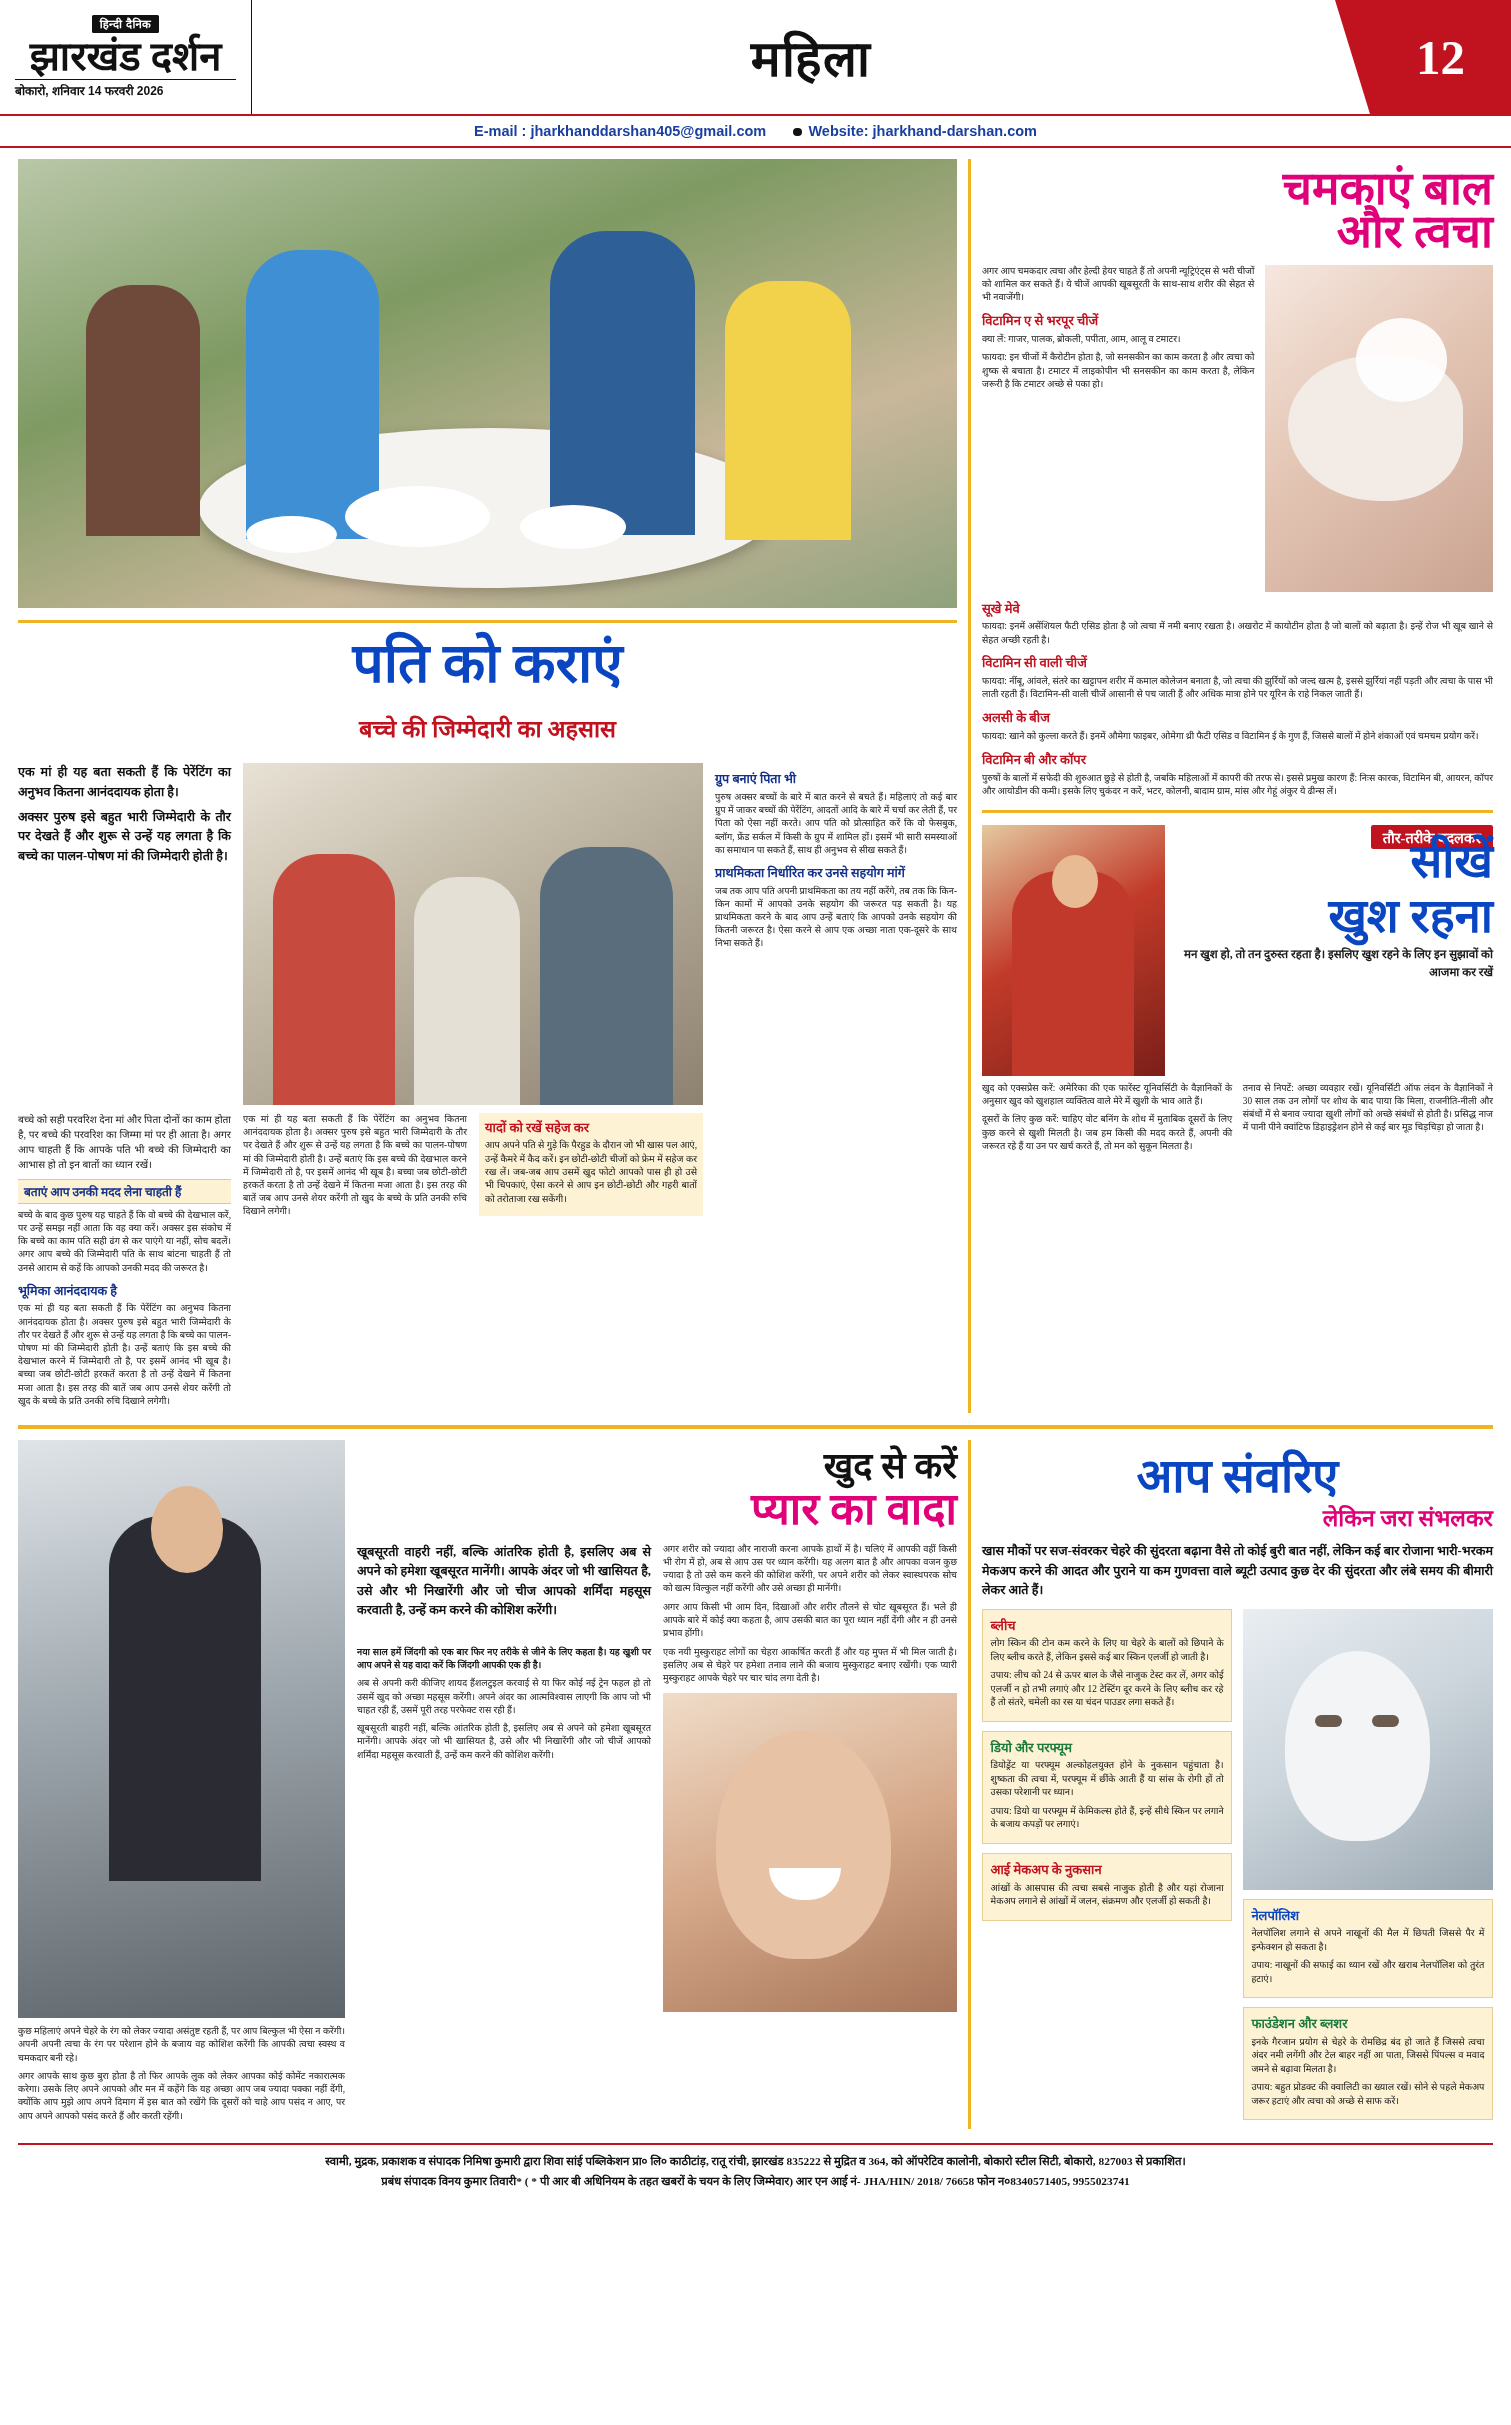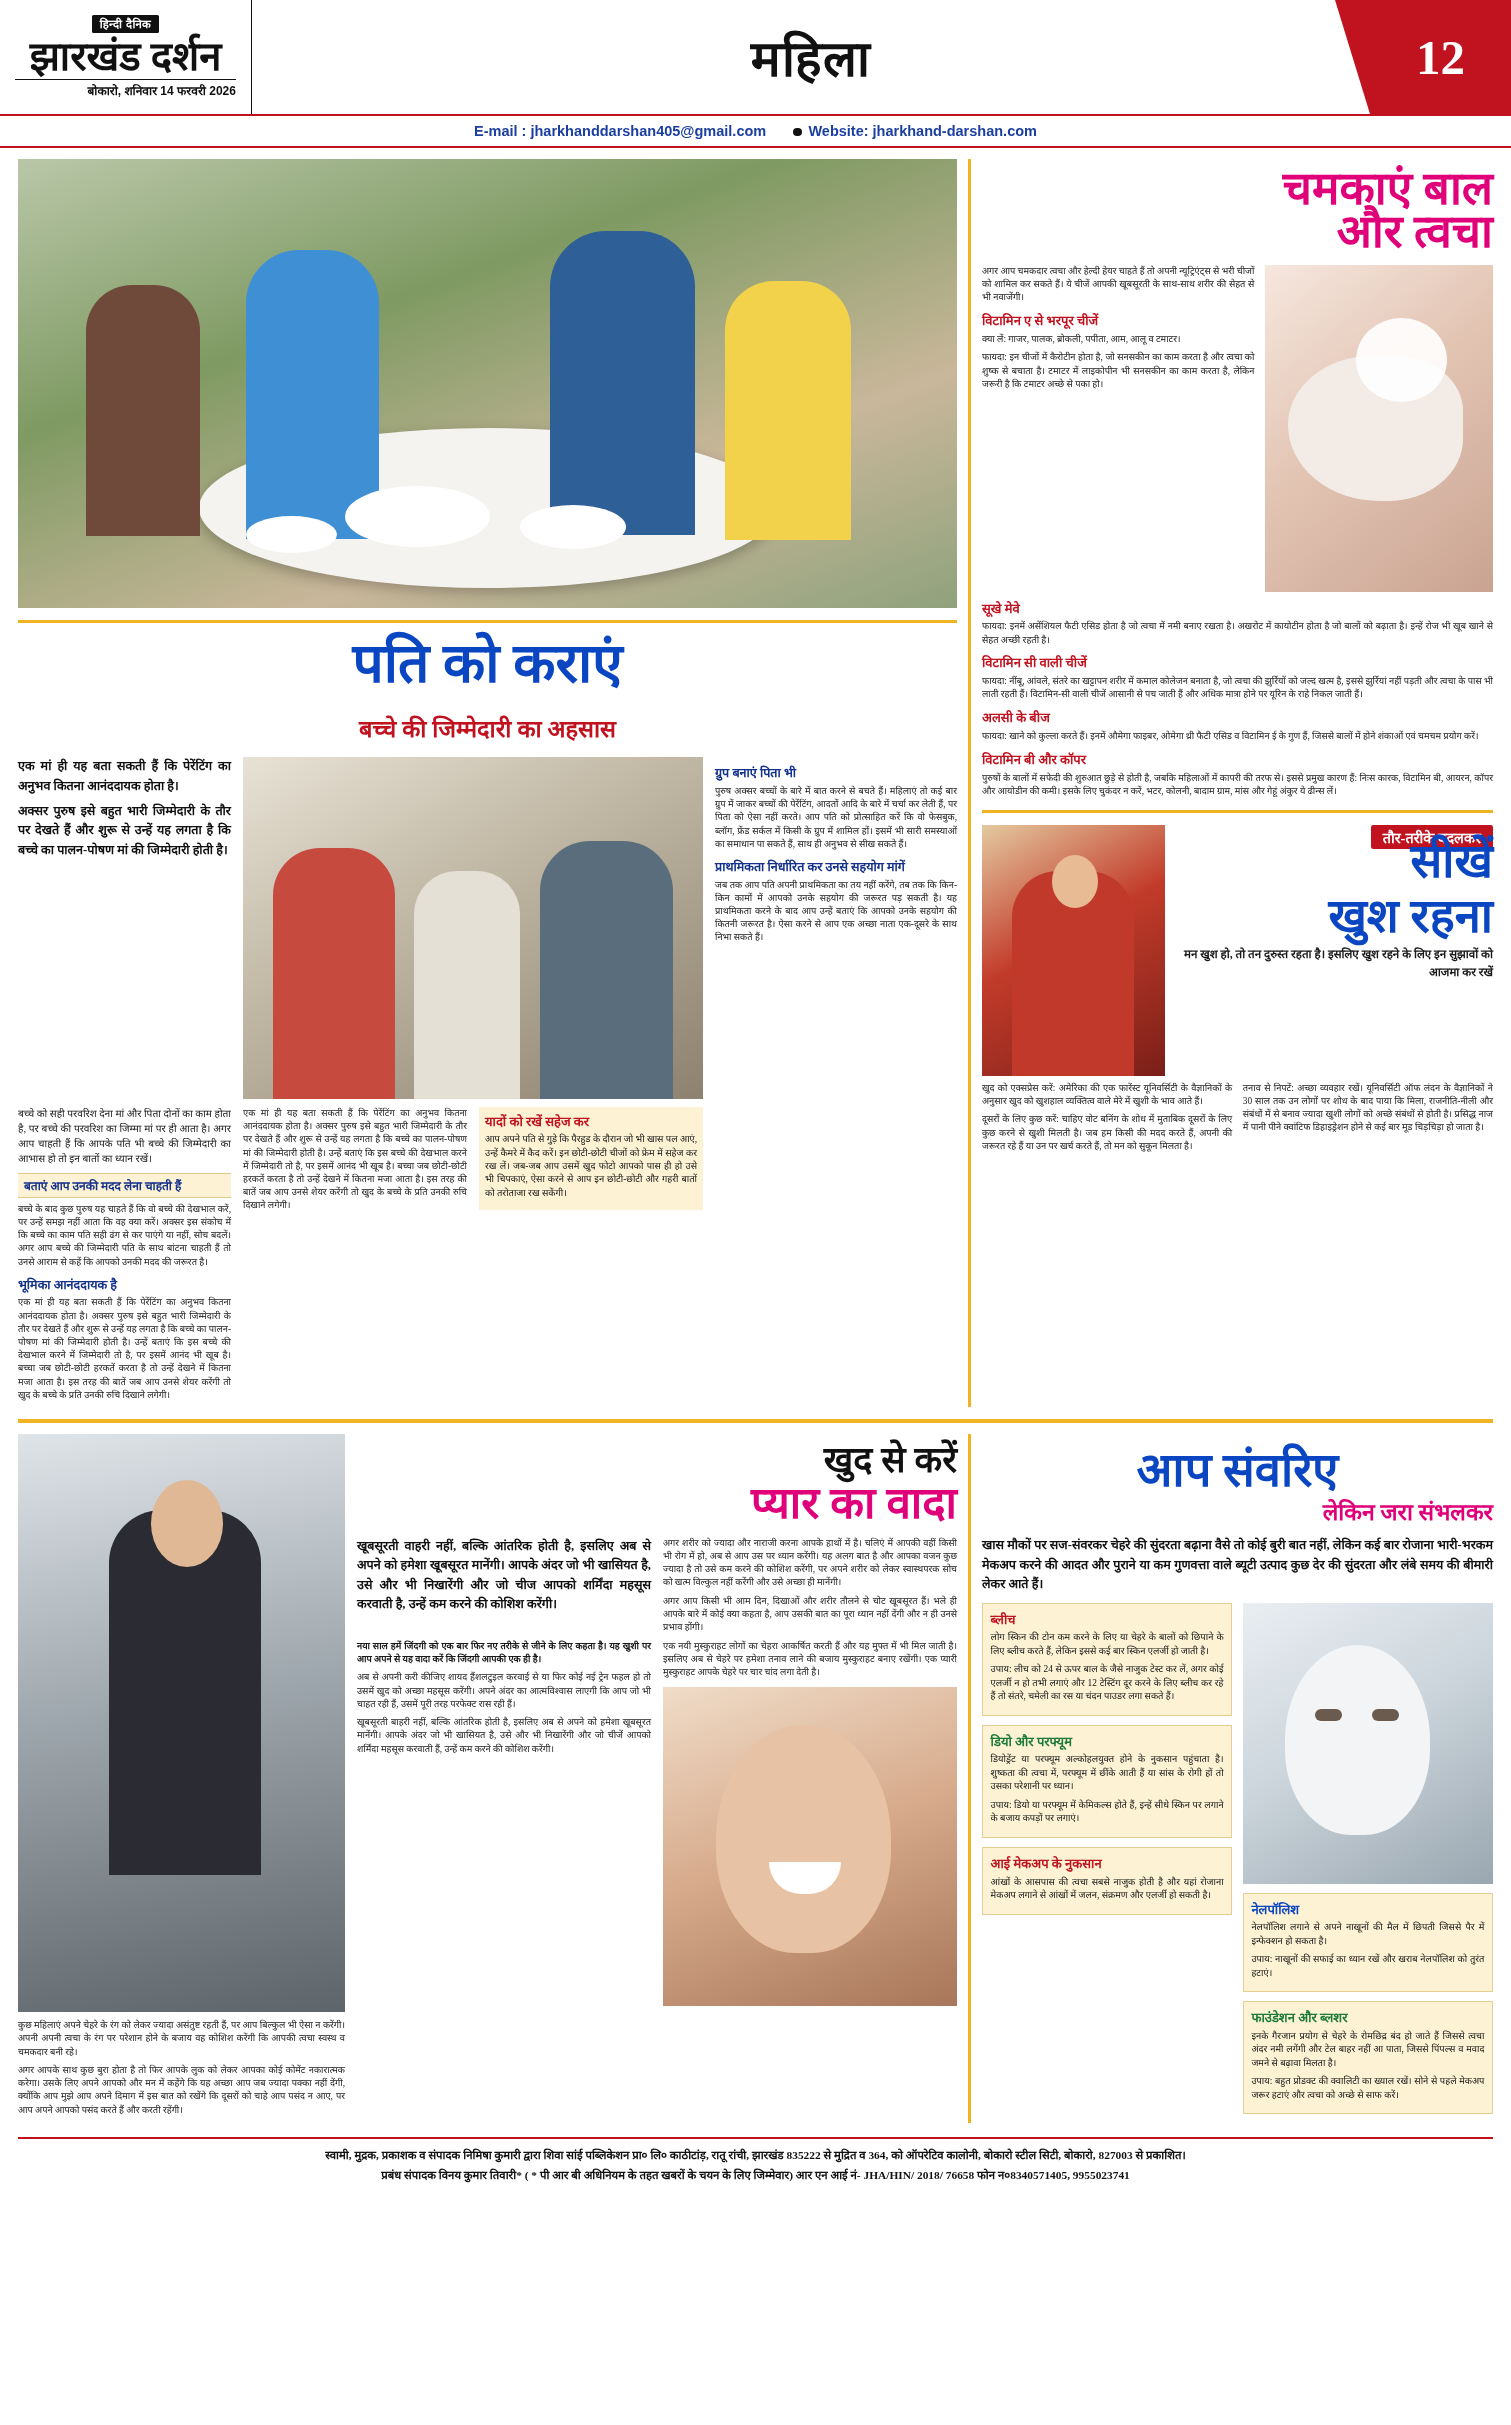--- a/index.html
+++ b/index.html
@@ -5,21 +5,21 @@
 <style>
   html,body{margin:0;padding:0;background:#ffffff;}
   body{width:1511px;font-family:"Liberation Sans",sans-serif;color:#111;}
   .page{width:1511px;min-height:2426px;position:relative;background:#fff;padding:0;box-sizing:border-box;}
 
   
   .masthead{display:flex;align-items:stretch;border-bottom:2.3px solid #c1121f;height:114px;}
   .mast-left{width:251px;border-right:1.5px solid #111;display:flex;flex-direction:column;align-items:center;justify-content:center;padding:4.6px 0;}
   .mast-left .tiny{font-size:11.4px;font-weight:bold;background:#111;color:#fff;padding:1.5px 7.6px;border-radius:1.5px;letter-spacing:0.4px;}
   .mast-left .big{font-size:40px;font-weight:bold;color:#111;line-height:1.05;margin:3px 0 1.5px;font-family:"Liberation Serif",serif;}
-  .mast-left .date{font-size:12px;font-weight:bold;color:#111;border-top:0.8px solid #111;padding-top:2.3px;width:88%;text-align:right;}
+  .mast-left .date{font-size:12px;font-weight:bold;color:#111;border-top:0.8px solid #111;padding-top:2.3px;width:88%;text-align:left;}
   .mast-center{flex:1;display:flex;align-items:center;justify-content:center;position:relative;}
   .mast-center .title{font-size:50px;font-weight:bold;font-family:"Liberation Serif",serif;color:#111;letter-spacing:1.5px;}
   .mast-right{width:141px;background:#c1121f;display:flex;align-items:center;justify-content:center;position:relative;}
   .mast-right:before{content:"";position:absolute;left:-35px;top:0;border-top:114px solid #c1121f;border-left:35px solid transparent;}
   .mast-right .pgnum{font-size:49px;font-weight:bold;color:#fff;font-family:"Liberation Serif",serif;position:relative;z-index:2;}
 
   
   .contactbar{height:30px;display:flex;align-items:center;justify-content:center;gap:27px;border-bottom:2.3px solid #c1121f;background:#fff;}
   .contactbar span{font-size:14.5px;font-weight:bold;color:#1b3fa0;}
   .contactbar .dot{width:8.4px;height:8.4px;border-radius:50%;background:#111;display:inline-block;margin-right:6.8px;vertical-align:middle;}
@@ -63,21 +63,21 @@
   .hl-khud2{font-family:"Liberation Serif",serif;font-weight:bold;font-size:44px;line-height:1.08;color:#e0007a;text-align:right;margin:0 0 9px;}
   .hl-aap{font-family:"Liberation Serif",serif;font-weight:bold;font-size:47px;line-height:1.08;color:#0b46c2;text-align:center;margin:11px 0 0;}
   .hl-aap-sub{font-family:"Liberation Serif",serif;font-weight:bold;font-size:23px;color:#e0007a;text-align:right;margin:0 0 9px;}
 
   .lead{font-family:"Liberation Serif",serif;font-size:12.6px;line-height:1.55;font-weight:bold;color:#111;text-align:justify;}
 
   .hrule{height:3px;background:#f0b323;margin:12px 0;}
   .hrule.thin{height:2.3px;}
 
   
-  .pati-wrap{display:flex;gap:12px;margin-top:13px;}
+  .pati-wrap{display:flex;gap:12px;margin-top:19px;}
   .pati-l{width:685px;}
   .pati-r{flex:1;}
 
   .bottom-wrap{display:flex;padding:0 18px;}
   .bot-left{width:939px;}
   .bot-right{flex:1;}
 
   .khud-top{display:flex;gap:12px;}
   .khud-img{width:327px;}
   .khud-txt{flex:1;}

